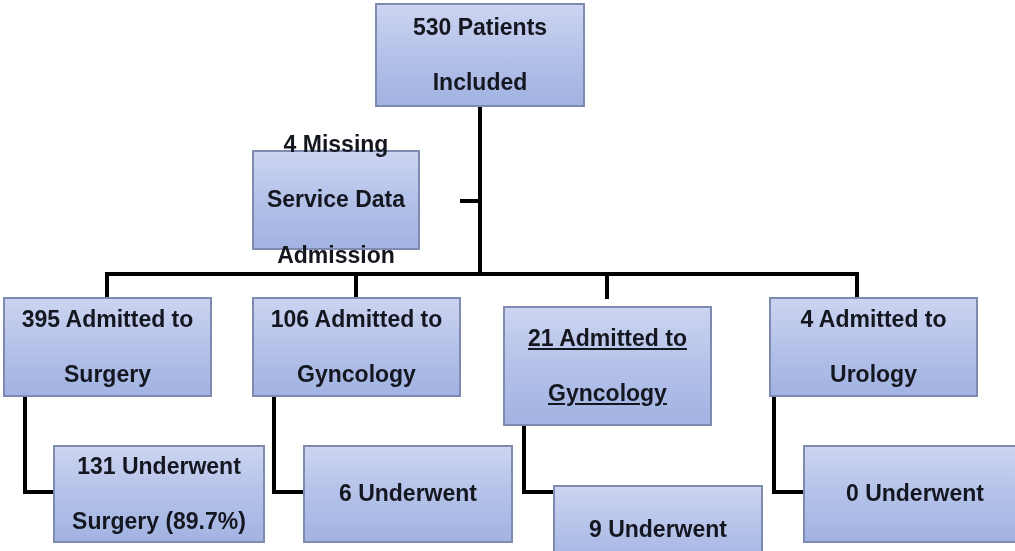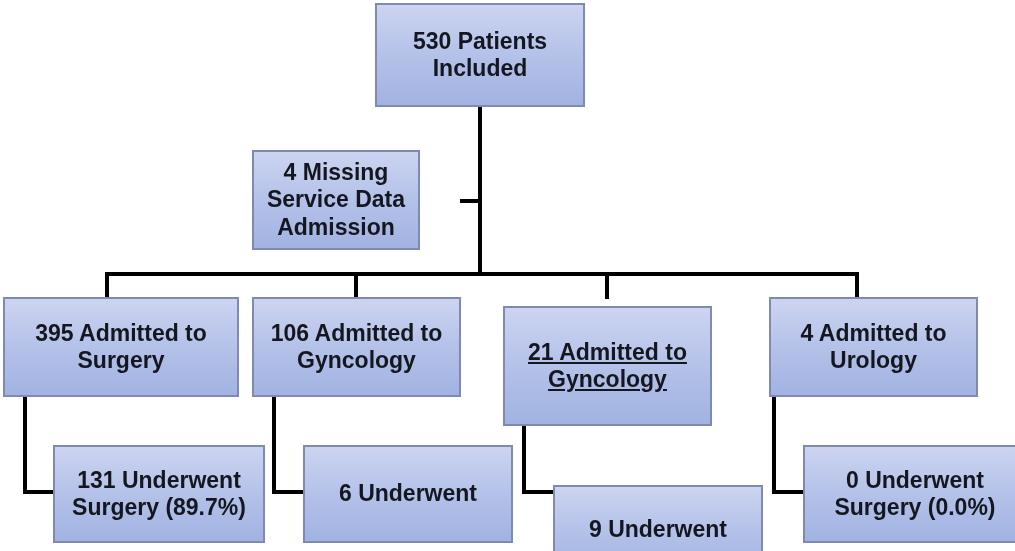--- a/index.html
+++ b/index.html
@@ -22,20 +22,21 @@
     border: 2px solid #7e8ab0;
     display: flex;
     flex-direction: column;
     align-items: center;
     justify-content: center;
     text-align: center;
     font-weight: bold;
     font-size: 23px;
     line-height: 1.18;
     color: #14171f;
+    gap: 28px;
   }
   .node span { display: block; }
   .line {
     position: absolute;
     background: #000000;
   }
 </style>
 </head>
 <body>
 
@@ -62,21 +63,21 @@
     <span>530 Patients</span>
     <span>Included</span>
   </div>
 
   <div class="node" style="left:252px; top:150px; width:168px; height:100px;">
     <span>4 Missing</span>
     <span>Service Data</span>
     <span>Admission</span>
   </div>
 
-  <div class="node" style="left:3px; top:297px; width:236px; height:100px;">
+  <div class="node" style="left:3px; top:297px; width:209px; height:100px;">
     <span>395 Admitted to</span>
     <span>Surgery</span>
   </div>
 
   <div class="node" style="left:252px; top:297px; width:209px; height:100px;">
     <span>106 Admitted to</span>
     <span>Gyncology</span>
   </div>
 
   <div class="node" style="left:503px; top:306px; width:209px; height:120px;text-decoration:underline;">
@@ -97,16 +98,15 @@
   <div class="node" style="left:303px; top:445px; width:210px; height:98px;">
     <span>6 Underwent</span>
   </div>
 
   <div class="node" style="left:553px; top:445px; width:210px; height:90px;margin-top:40px;">
     <span>9 Underwent</span>
   </div>
 
   <div class="node" style="left:803px; top:445px; width:224px; height:98px;">
     <span>0 Underwent</span>
-    <span>Surgery (0.0%)</span>
   </div>
 
 </div>
 
 </body></html>

